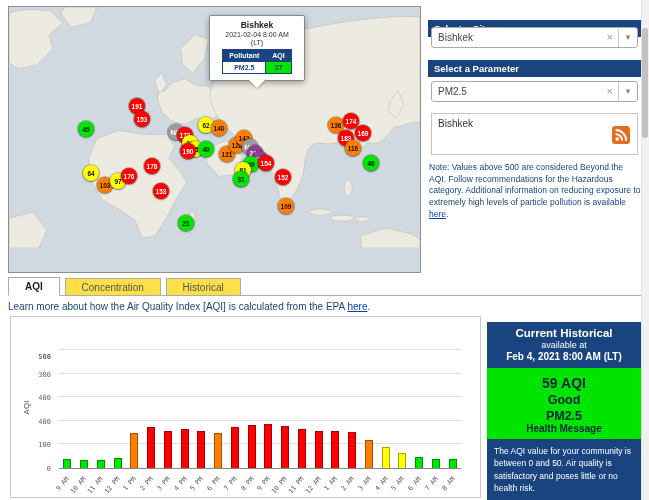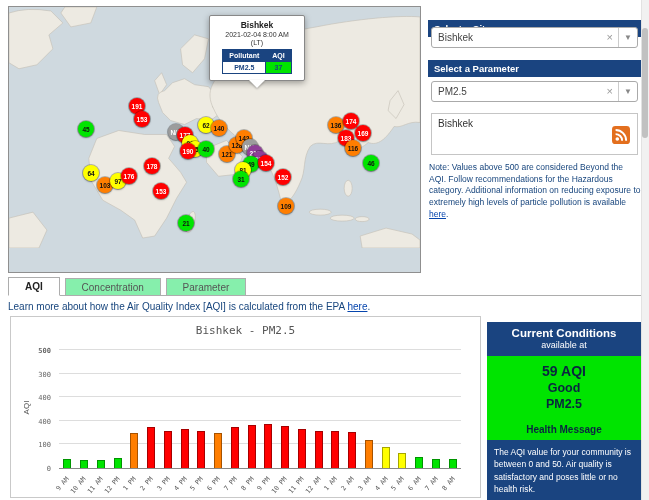--- a/index.html
+++ b/index.html
@@ -41,21 +41,21 @@
              color:#888;font-size:8px;line-height:19px;cursor:pointer}
   .rss-box{position:absolute;left:431px;top:113px;width:207px;height:42px;background:#fff;border:1px solid #c5c5c5}
   .rss-city{position:absolute;left:6px;top:4px;font-size:10px;color:#333}
   .rss-icon{position:absolute;right:7px;top:12px;width:18px;height:18px;cursor:pointer}
   .note{position:absolute;left:429px;top:162px;width:212px;font-size:8.5px;line-height:1.38;color:#17457d}
   a.lnk{color:var(--link);text-decoration:underline;cursor:pointer}
 
   
   .tabbar{position:absolute;left:8px;top:277px;width:633px;height:19px;border-bottom:1px solid #adadad;font-size:10px}
   .tab{display:inline-block;height:18px;line-height:17px;padding:0 16px;border:1px solid #adadad;
-       background:#86efac;color:#555;margin-right:2px;cursor:pointer;vertical-align:bottom}
+       background:#fde047;color:#555;margin-right:2px;cursor:pointer;vertical-align:bottom}
   .tab.active{background:#fff;color:#222;font-weight:bold;height:19px;border-bottom:1px solid #fff;position:relative;z-index:2}
   .learn{position:absolute;left:8px;top:301px;font-size:10px;color:#17457d}
 
   
   .chart-panel{position:absolute;left:10px;top:316px;width:471px;height:182px;background:#fff;border:1px solid #c9c9c9}
   .chart-title{position:absolute;top:7px;width:100%;text-align:center;font-family:"DejaVu Sans Mono",monospace;
                font-size:11px;color:#555}
   .chart-ylabel{position:absolute;left:0px;top:86px;width:30px;text-align:center;transform:rotate(-90deg);
                 font-size:8px;color:#555}
   .plot{position:absolute;left:48px;top:34px;width:402px;height:118px;border-bottom:1px solid #888}
@@ -71,21 +71,21 @@
   
   .cond{position:absolute;left:487px;top:322px;width:154px;height:176px;display:flex;flex-direction:column}
   .cond-header{background:var(--navy);color:#fff;text-align:center;padding:5px 4px 6px}
   .cond-title{font-size:11.5px;font-weight:bold}
   .cond-sub{font-size:9px;margin-top:1px}
   .cond-date{font-size:10px;font-weight:bold;margin-top:1px}
   .cond-green{background:var(--green);text-align:center;color:#0a2540;padding:7px 4px 5px}
   .cond-aqi{font-size:14px;font-weight:bold}
   .cond-cat{font-size:12.5px;font-weight:bold;margin-top:2px}
   .cond-pol{font-size:12.5px;font-weight:bold;margin-top:2px}
-  .cond-health-head{font-size:10px;font-weight:bold;margin-top:13px}
+  .cond-health-head{font-size:10px;font-weight:bold;}
   .cond-footer{background:var(--navy);color:#fff;font-size:8.5px;line-height:1.45;padding:6px 7px;flex:1}
 
   
   .scroll-track{position:absolute;right:0;top:0;width:8px;height:500px;background:#f1f1f1;border-left:1px solid #e2e2e2}
   .scroll-thumb{position:absolute;right:1px;top:28px;width:6px;height:110px;background:#c1c1c1;border-radius:3px;cursor:pointer}
 </style>
 </head>
 <body style="--navy: #1a4480; --green: #00e400; --link: #0645ad;">
 
 <div class="map-panel">
@@ -194,35 +194,34 @@
       <path d="M3.2 3.6 a9.4 9.4 0 0 1 9.4 9.4" stroke="#fff" stroke-width="1.7" fill="none"></path>
     </svg>
   </span>
 </div>
 
 <div class="note"><span>Note: Values above 500 are considered Beyond the AQI. Follow recommendations for the Hazardous category. Additional information on reducing exposure to extremely high levels of particle pollution is available </span><a class="lnk">here</a><span>.</span></div>
 
 <div class="tabbar">
   <span class="tab active">AQI</span>
   <span class="tab">Concentration</span>
-  <span class="tab">Parameter</span>
+  <span class="tab">Historical</span>
 </div>
 
 <div class="learn"><span>Learn more about how the Air Quality Index [AQI] is calculated from the EPA </span><a class="lnk">here</a><span>.</span></div>
 
 <div class="chart-panel">
-  <div class="chart-title">Bishkek - PM2.5</div>
   <div class="chart-ylabel">AQI</div>
   <div class="yaxis">
       <div class="ytick" style="bottom: -4px;">0</div>
       <div class="ytick" style="bottom: 19.6px;">100</div>
       <div class="ytick" style="bottom: 43.2px;">400</div>
       <div class="ytick" style="bottom: 66.8px;">400</div>
       <div class="ytick" style="bottom: 90.4px;">300</div>
-      <div class="ytick" style="bottom: 114px; font-weight: bold;">500</div>
+      <div class="ytick" style="bottom: 108px; font-weight: bold;">500</div>
     </div>
   <div class="plot">
       <div class="gridline" style="bottom: 23.6px;"></div>
       <div class="gridline" style="bottom: 47.2px;"></div>
       <div class="gridline" style="bottom: 70.8px;"></div>
       <div class="gridline" style="bottom: 94.4px;"></div>
       <div class="gridline" style="bottom: 118px;"></div>
       <div class="bar" title="9 AM: 38" style="left: 4.375px; height: 8.968px; background: rgb(0, 228, 0);"></div>
       <div class="bar" title="10 AM: 36" style="left: 21.125px; height: 8.496px; background: rgb(0, 228, 0);"></div>
       <div class="bar" title="11 AM: 33" style="left: 37.875px; height: 7.788px; background: rgb(0, 228, 0);"></div>
@@ -271,22 +270,23 @@
       <div class="xtick" style="left: 296.625px;">4 AM</div>
       <div class="xtick" style="left: 313.375px;">5 AM</div>
       <div class="xtick" style="left: 330.125px;">6 AM</div>
       <div class="xtick" style="left: 346.875px;">7 AM</div>
       <div class="xtick" style="left: 363.625px;">8 AM</div>
     </div>
 </div>
 
 <div class="cond">
   <div class="cond-header">
-    <div class="cond-title">Current Conditions</div>
+    <div class="cond-title">Current Historical</div>
     <div class="cond-sub">available at</div>
+    <div class="cond-date">Feb 4, 2021 8:00 AM (LT)</div>
   </div>
   <div class="cond-green">
     <div class="cond-aqi">59 AQI</div>
     <div class="cond-cat">Good</div>
     <div class="cond-pol">PM2.5</div>
     <div class="cond-health-head">Health Message</div>
   </div>
   <div class="cond-footer">The AQI value for your community is between 0 and 50. Air quality is satisfactory and poses little or no health risk.</div>
 </div>
 

